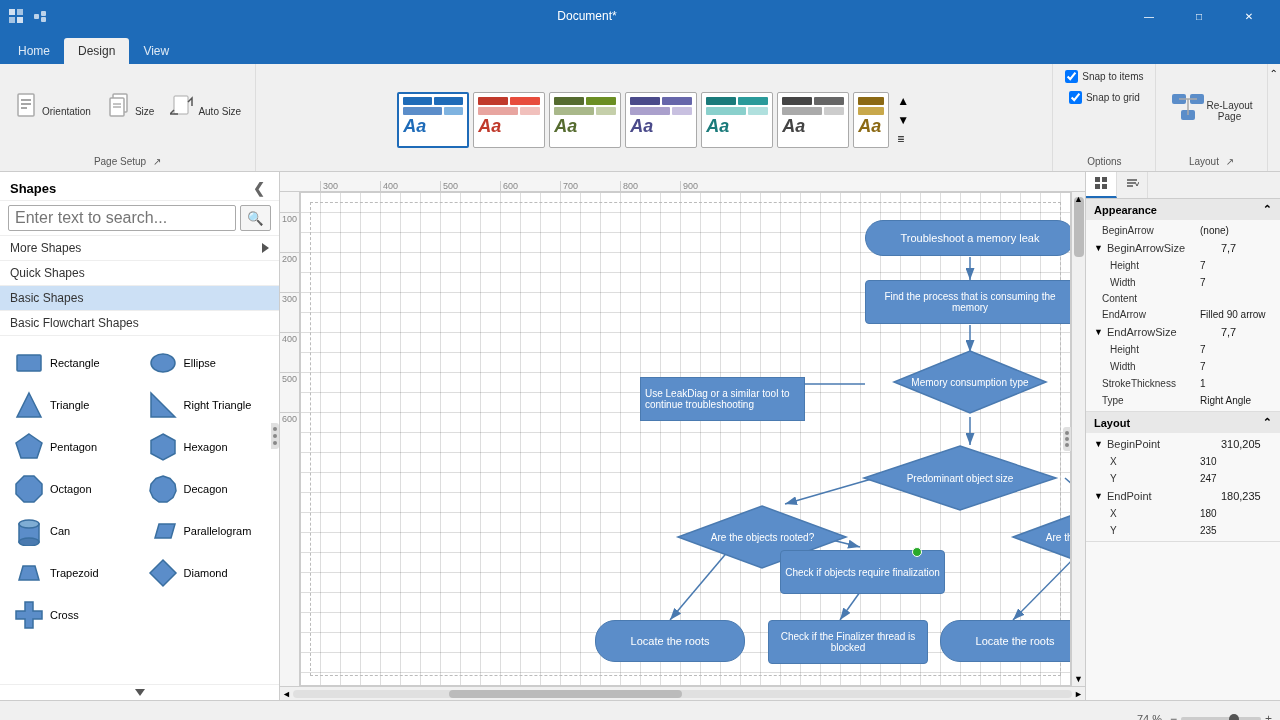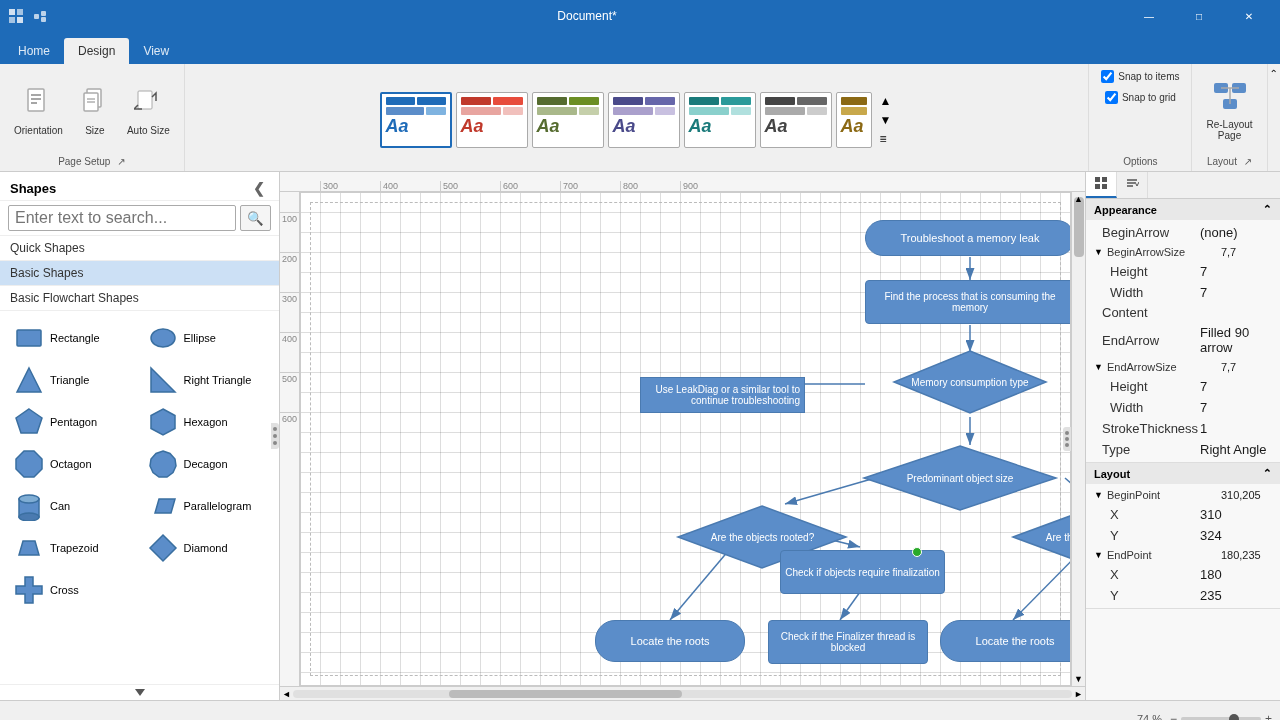--- a/index.html
+++ b/index.html
@@ -60,21 +60,21 @@
       border-right: 1px solid #ddd;
       padding: 4px 8px 0 8px;
     }
     .ribbon-section-content { display: flex; gap: 4px; align-items: center; flex: 1; }
     .ribbon-section-label {
       font-size: 10px; color: #555;
       padding: 2px 0 4px 0;
       width: 100%; text-align: center;
     }
     .ribbon-btn {
-      display: flex; flex-direction: column; align-items: center;
+      display: flex; flex-direction: row; align-items: center;
       padding: 4px 6px; cursor: pointer; border-radius: 3px;
       font-size: 10px; color: #333; min-width: 44px;
     }
     .ribbon-btn svg { margin-bottom: 2px; }
     .ribbon-btn-small {
       display: flex; align-items: center; padding: 2px 4px;
       cursor: pointer; border-radius: 3px; font-size: 10px; color: #333;
     }
 
     
@@ -240,21 +240,21 @@
       font-weight: 600;
       display: flex;
       justify-content: space-between;
       align-items: center;
       cursor: pointer;
     }
     .prop-row {
       display: flex;
       align-items: center;
       padding: 2px 0;
-      font-size: 13px;
+      font-size: 10px;
     }
     .prop-label {
       width: 110px;
       padding-left: 16px;
       color: #333;
       flex-shrink: 0;
     }
     .prop-label.sub { padding-left: 24px; }
     .prop-value {
       flex: 1;
@@ -618,20 +618,24 @@
       <span class="collapse-btn">❮</span>
     </div>
     <div id="shapes-search">
       <input type="text" style="flex: 1 1 0%; padding: 3px 6px; border: 1px solid rgb(170, 170, 170); border-radius: 2px; font-size: 16px;" placeholder="Enter text to search...">
       <button style="padding:2px 6px;border:1px solid #aaa;background:#f5f5f5;cursor:pointer;border-radius:2px;">
         <span>🔍</span>
       </button>
     </div>
     <div id="shapes-content">
 
+      <div class="shape-category expandable">
+        <span>More Shapes</span>
+        <div class="tri-r"></div>
+      </div>
       <div class="shape-category">
         <span>Quick Shapes</span>
       </div>
       <div class="shape-category active">
         <span>Basic Shapes</span>
       </div>
       <div class="shape-category">
         <span>Basic Flowchart Shapes</span>
       </div>
 
@@ -824,21 +828,21 @@
           <svg width="160" height="70" viewBox="0 0 160 70">
             <polygon points="80,4 156,35 80,66 4,35" fill="#5b8dc9" stroke="#4a7ab0" stroke-width="1.5"></polygon>
           </svg>
           <div style="position:absolute;font-size:10px;color:white;text-align:center;padding:0 16px;line-height:1.3;">
             <span>Memory consumption type</span>
           </div>
         </div>
 
         <div style="position:absolute;left:612px;top:355px;width:10px;height:10px;border-radius:50%;background:#2aaa2a;border:1px solid white;z-index:10;"></div>
 
-        <div class="fc-shape fc-rect" style="left:340px;top:185px;width:165px;height:36px;font-size:10px;background:#5b8dc9;border:1px solid #4a7ab0;display:flex;align-items:center;justify-content:center;color:white;text-align:right;padding:4px;position:absolute;">
+        <div class="fc-shape fc-rect" style="left:340px;top:185px;width:165px;height:44px;font-size:10px;background:#5b8dc9;border:1px solid #4a7ab0;display:flex;align-items:center;justify-content:center;color:white;text-align:left;padding:4px;position:absolute;">
           <span>Use LeakDiag or a similar tool to continue troubleshooting</span>
         </div>
 
         <div style="position:absolute;left:560px;top:250px;width:200px;height:72px;display:flex;align-items:center;justify-content:center;">
           <svg width="200" height="72" viewBox="0 0 200 72">
             <polygon points="100,4 196,36 100,68 4,36" fill="#5b8dc9" stroke="#4a7ab0" stroke-width="1.5"></polygon>
           </svg>
           <div style="position:absolute;font-size:10px;color:white;text-align:center;padding:0 20px;line-height:1.3;">
             <span>Predominant object size</span>
           </div>
@@ -997,21 +1001,21 @@
           <span style="margin-right:4px;font-size:9px;">▼</span>
           <span class="prop-label" style="padding-left:0;">BeginPoint</span>
           <span class="prop-value">310,205</span>
         </div>
         <div class="prop-row">
           <span class="prop-label sub">X</span>
           <span class="prop-value">310</span>
         </div>
         <div class="prop-row">
           <span class="prop-label sub">Y</span>
-          <span class="prop-value">324</span>
+          <span class="prop-value">247</span>
         </div>
 
         <div class="prop-group-header">
           <span style="margin-right:4px;font-size:9px;">▼</span>
           <span class="prop-label" style="padding-left:0;">EndPoint</span>
           <span class="prop-value">180,235</span>
         </div>
         <div class="prop-row">
           <span class="prop-label sub">X</span>
           <span class="prop-value">180</span>

